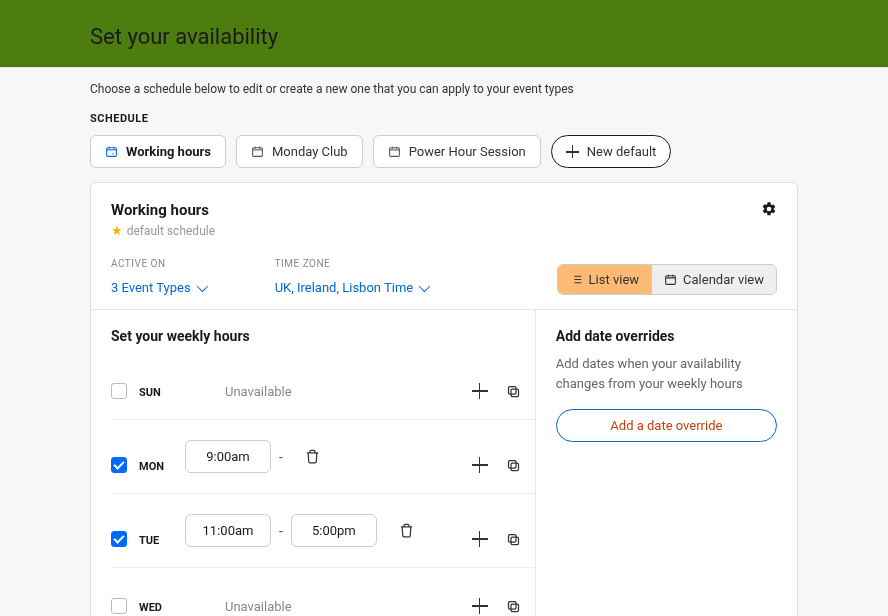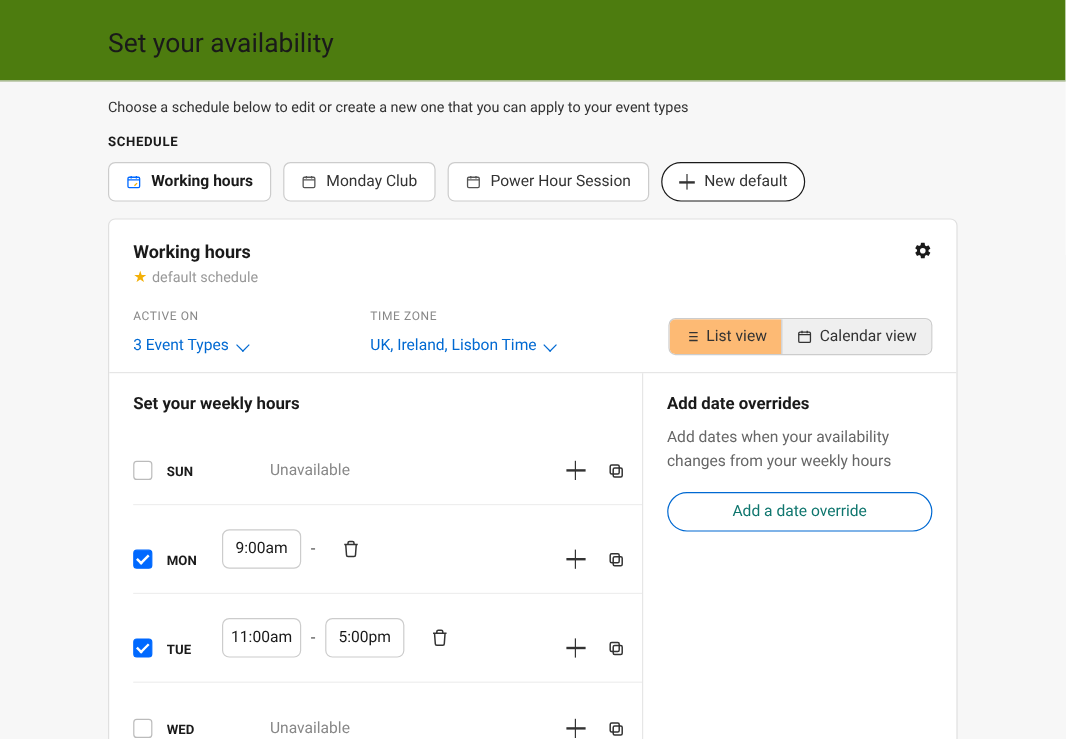--- a/index.html
+++ b/index.html
@@ -107,21 +107,21 @@
   .gear-icon svg { width: 100%; height: 100%; }
 
   .meta-row {
     display: flex;
     align-items: flex-end;
     justify-content: space-between;
     margin-top: 20px;
   }
   .meta-cols {
     display: flex;
-    gap: 104px;
+    gap: 70px;
     justify-content: center;
   }
   .meta-label {
     font-size: 10px;
     letter-spacing: 0.5px;
     color: #888;
     margin-bottom: 10px;
   }
   .meta-link {
     color: #0069d2;
@@ -224,21 +224,21 @@
   }
   .time-group {
     display: flex;
     align-items: center;
     gap: 8px;
   }
   .time-box {
     border: 1px solid #ccc;
     border-radius: 6px;
     padding: 8px 0;
-    width: 66px;
+    width: 86px;
     text-align: center;
     font-size: 13px;
     cursor: pointer;
   }
   .dash { color: #555; }
   .trash-icon {
     width: 15px; height: 15px;
     margin-left: 14px;
     cursor: pointer;
   }
@@ -266,21 +266,21 @@
   .override-desc {
     color: #666;
     font-size: 13px;
     margin-top: 10px;
     line-height: 1.5;
   }
   .override-btn {
     margin-top: 16px;
     width: 100%;
     border: 1px solid #0069d2;
-    color: #0f766e;
+    color: #c2410c;
     background: #fff;
     border-radius: 22px;
     padding: 8px 0;
     text-align: center;
     font-size: 13px;
     cursor: pointer;
   }
 </style>
 </head>
 <body>

